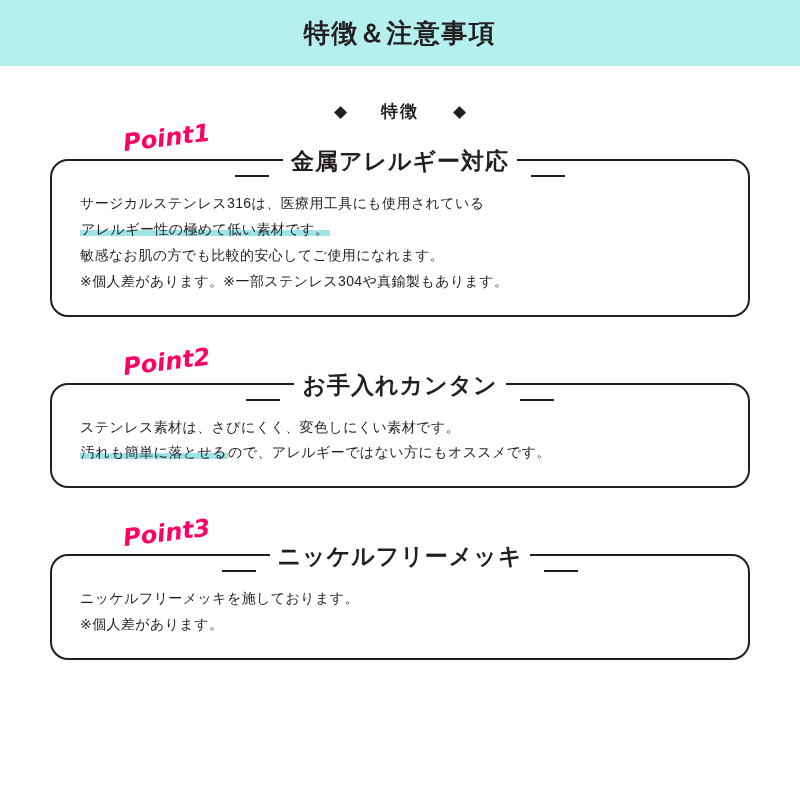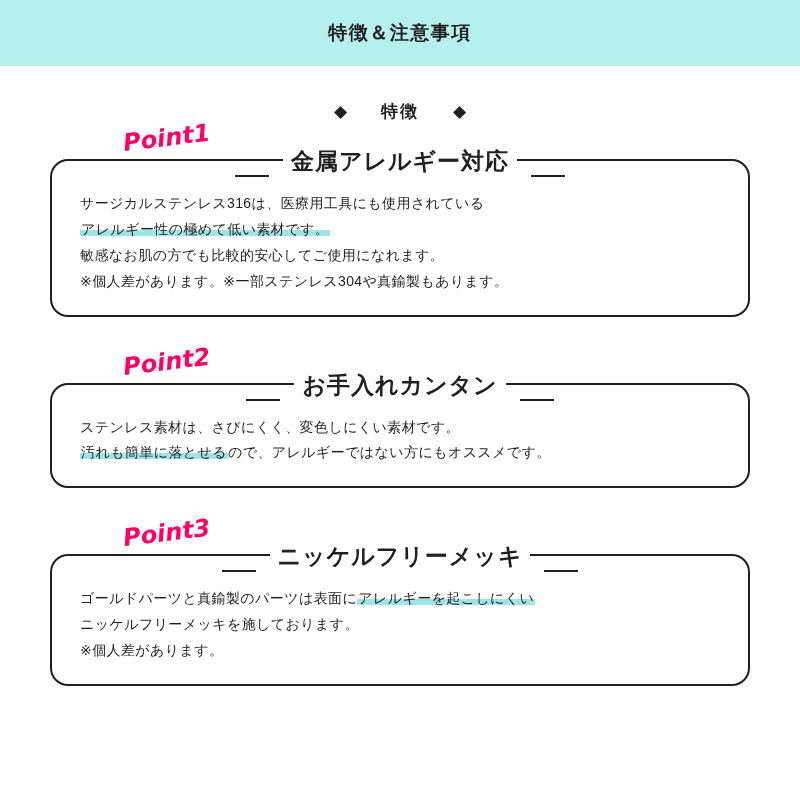--- a/index.html
+++ b/index.html
@@ -19,21 +19,21 @@
   .header {
     width: 800px;
     height: 66px;
     background: #b5f0ee;
     display: flex;
     align-items: center;
     justify-content: center;
     box-sizing: border-box;
   }
   .header-title {
-    font-size: 19px;
+    font-size: 26px;
     font-weight: bold;
     letter-spacing: 1.5px;
     color: #231f20;
   }
 
   
   .section-heading {
     margin-top: 34px;
     display: flex;
     align-items: center;
@@ -163,18 +163,17 @@
 
 <div class="point-block b3">
   <div class="point-badge" style="color: rgb(255, 0, 102);">Point3</div>
   <div class="card">
     <div class="card-title-row">
       <span class="title-rule"></span>
       <span class="card-title">ニッケルフリーメッキ</span>
       <span class="title-rule"></span>
     </div>
     <div class="card-body">
-      <div class="line"><span>ゴールドパーツと真鍮製のパーツは表面に</span><span class="hl">アレルギーを起こしにくい</span></div>
       <div class="line"><span>ニッケルフリーメッキを施しております。</span></div>
       <div class="line"><span>※個人差があります。</span></div>
     </div>
   </div>
 </div>
 
 </body></html>

